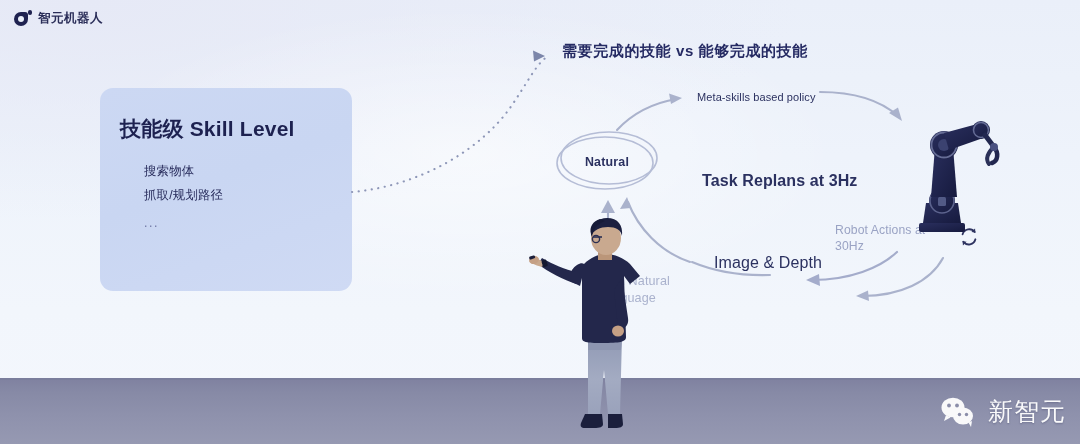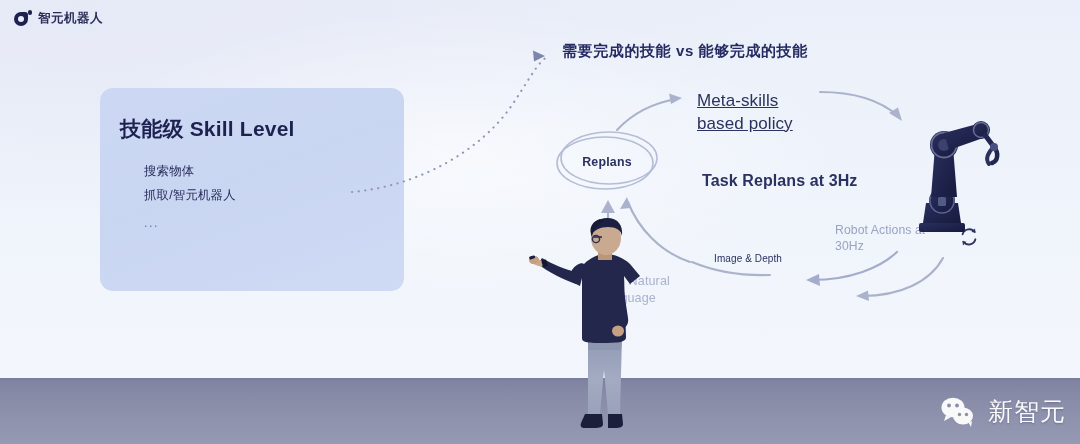--- a/index.html
+++ b/index.html
@@ -51,21 +51,21 @@
   #brand .mark .dot {
     position:absolute; right:-1px; top:0; width:4.5px; height:4.5px;
     background:#1f2250; border-radius:50%;
   }
   #brand .btext {
     font-size:12.5px; color:#2a2d58; letter-spacing:.5px; font-weight:600;
   }
 
   
   #skill-card {
-    position:absolute; left:100px; top:88px; width:304px; height:203px;
+    position:absolute; left:100px; top:88px; width:252px; height:203px;
     background:linear-gradient(160deg,#ccd8f3 0%, #c9d6f2 45%, #cfdaf4 100%);
     border-radius:13px;
     padding:27px 0 0 20px;
   }
   #skill-card h1 {
     font-size:21px; font-weight:700; color:#1d2150; letter-spacing:.2px;
     margin-bottom:16px;
   }
   #skill-card ul { list-style:none;margin-left:24px; }
   #skill-card li {
@@ -75,23 +75,23 @@
 
   
   #headline {
     position:absolute; left:562px; top:42px;
     font-size:15px; font-weight:700; color:#252a63; letter-spacing:.6px;
     white-space:nowrap;
   }
 
   
   .dlabel { position:absolute; color:#2b3160; letter-spacing:.1px; }
-  #lbl-meta   { left:697px; top:90px;  font-size:17px; line-height:1.35; width:120px;text-decoration:underline; }
+  #lbl-meta   { left:697px; top:90px;  font-size:11px; line-height:1.35; width:120px; }
   #lbl-replan { left:702px; top:172px; font-size:16px; font-weight:600; white-space:nowrap; }
-  #lbl-image  { left:714px; top:252px; font-size:10px;  line-height:1.35; font-weight:500; }
+  #lbl-image  { left:714px; top:252px; font-size:16px;  line-height:1.35; font-weight:500; }
   #lbl-robot  { left:835px; top:222px; font-size:12.2px; line-height:1.35; color:#9aa3c4; width:120px; }
   #lbl-task   { left:565px; top:273px; font-size:12.6px; line-height:1.35; color:#aab2cd;
                 text-align:center; width:125px; }
   #workgpt-text {
     position:absolute; left:0; right:0; top:155px; text-align:center;
     font-size:12.4px; font-weight:700; color:#2b3160; letter-spacing:.2px;
   }
   #workgpt-wrap { position:absolute; left:552px; top:130px; width:110px; height:62px; }
 
   
@@ -125,21 +125,21 @@
       <span class="blob"></span>
         <span class="dot"></span>
     </span>
     <span class="btext">智元机器人</span>
   </div>
 
   <div id="skill-card">
     <h1>技能级 Skill Level</h1>
     <ul>
       <li>搜索物体</li>
-      <li>抓取/智元机器人</li>
+      <li>抓取/规划路径</li>
       <li class="ellipsis">...</li>
     </ul>
   </div>
 
   <div id="headline">需要完成的技能 vs 能够完成的技能</div>
 
   <svg style="position:absolute;left:0;top:0;width:1080px;height:444px;pointer-events:none">
 
     <path d="M 352,192 C 420,186 480,150 510,108 C 528,82 536,64 548,56" fill="none" stroke="#8e97b8" stroke-width="2.1" stroke-linecap="round" stroke-dasharray="0.2 6.4"></path>
     <path d="M 545,56 L 533,50.5 L 534,61.5 Z" fill="#7c86aa"></path>
@@ -164,21 +164,21 @@
     <path d="M 897,252 C 880,268 850,280 812,280" fill="none" stroke="#a4accb" stroke-width="2.2" stroke-linecap="round"></path>
     <path d="M 806,280 L 820,286 L 819,274 Z" fill="#a4accb"></path>
   </svg>
 
   <div id="workgpt-wrap">
     <svg width="110" height="62" viewBox="0 0 110 62">
       <ellipse cx="53" cy="33" rx="48" ry="26" fill="none" stroke="#b5bdd6" stroke-width="1.6"></ellipse>
       <ellipse cx="57" cy="28" rx="48" ry="26" fill="none" stroke="#b5bdd6" stroke-width="1.6"></ellipse>
     </svg>
   </div>
-  <div id="workgpt-text" style="left:552px;width:110px;">Replans</div>
+  <div id="workgpt-text" style="left:552px;width:110px;">Natural</div>
 
   <div class="dlabel" id="lbl-meta">Meta-skills based policy</div>
   <div class="dlabel" id="lbl-replan">Task Replans at 3Hz</div>
   <div class="dlabel" id="lbl-image">Image &amp; Depth</div>
   <div class="dlabel" id="lbl-robot">Robot Actions at 30Hz</div>
   <div class="dlabel" id="lbl-task">Task in Natural Language</div>
 
   <svg style="position:absolute;left:958px;top:226px;width:22px;height:22px" viewBox="0 0 24 24">
     <path d="M5 9 A7.5 7.5 0 0 1 18.2 6.6" fill="none" stroke="#2e3360" stroke-width="2" stroke-linecap="round"></path>
     <path d="M19 14.5 A7.5 7.5 0 0 1 5.8 17.2" fill="none" stroke="#2e3360" stroke-width="2" stroke-linecap="round"></path>

